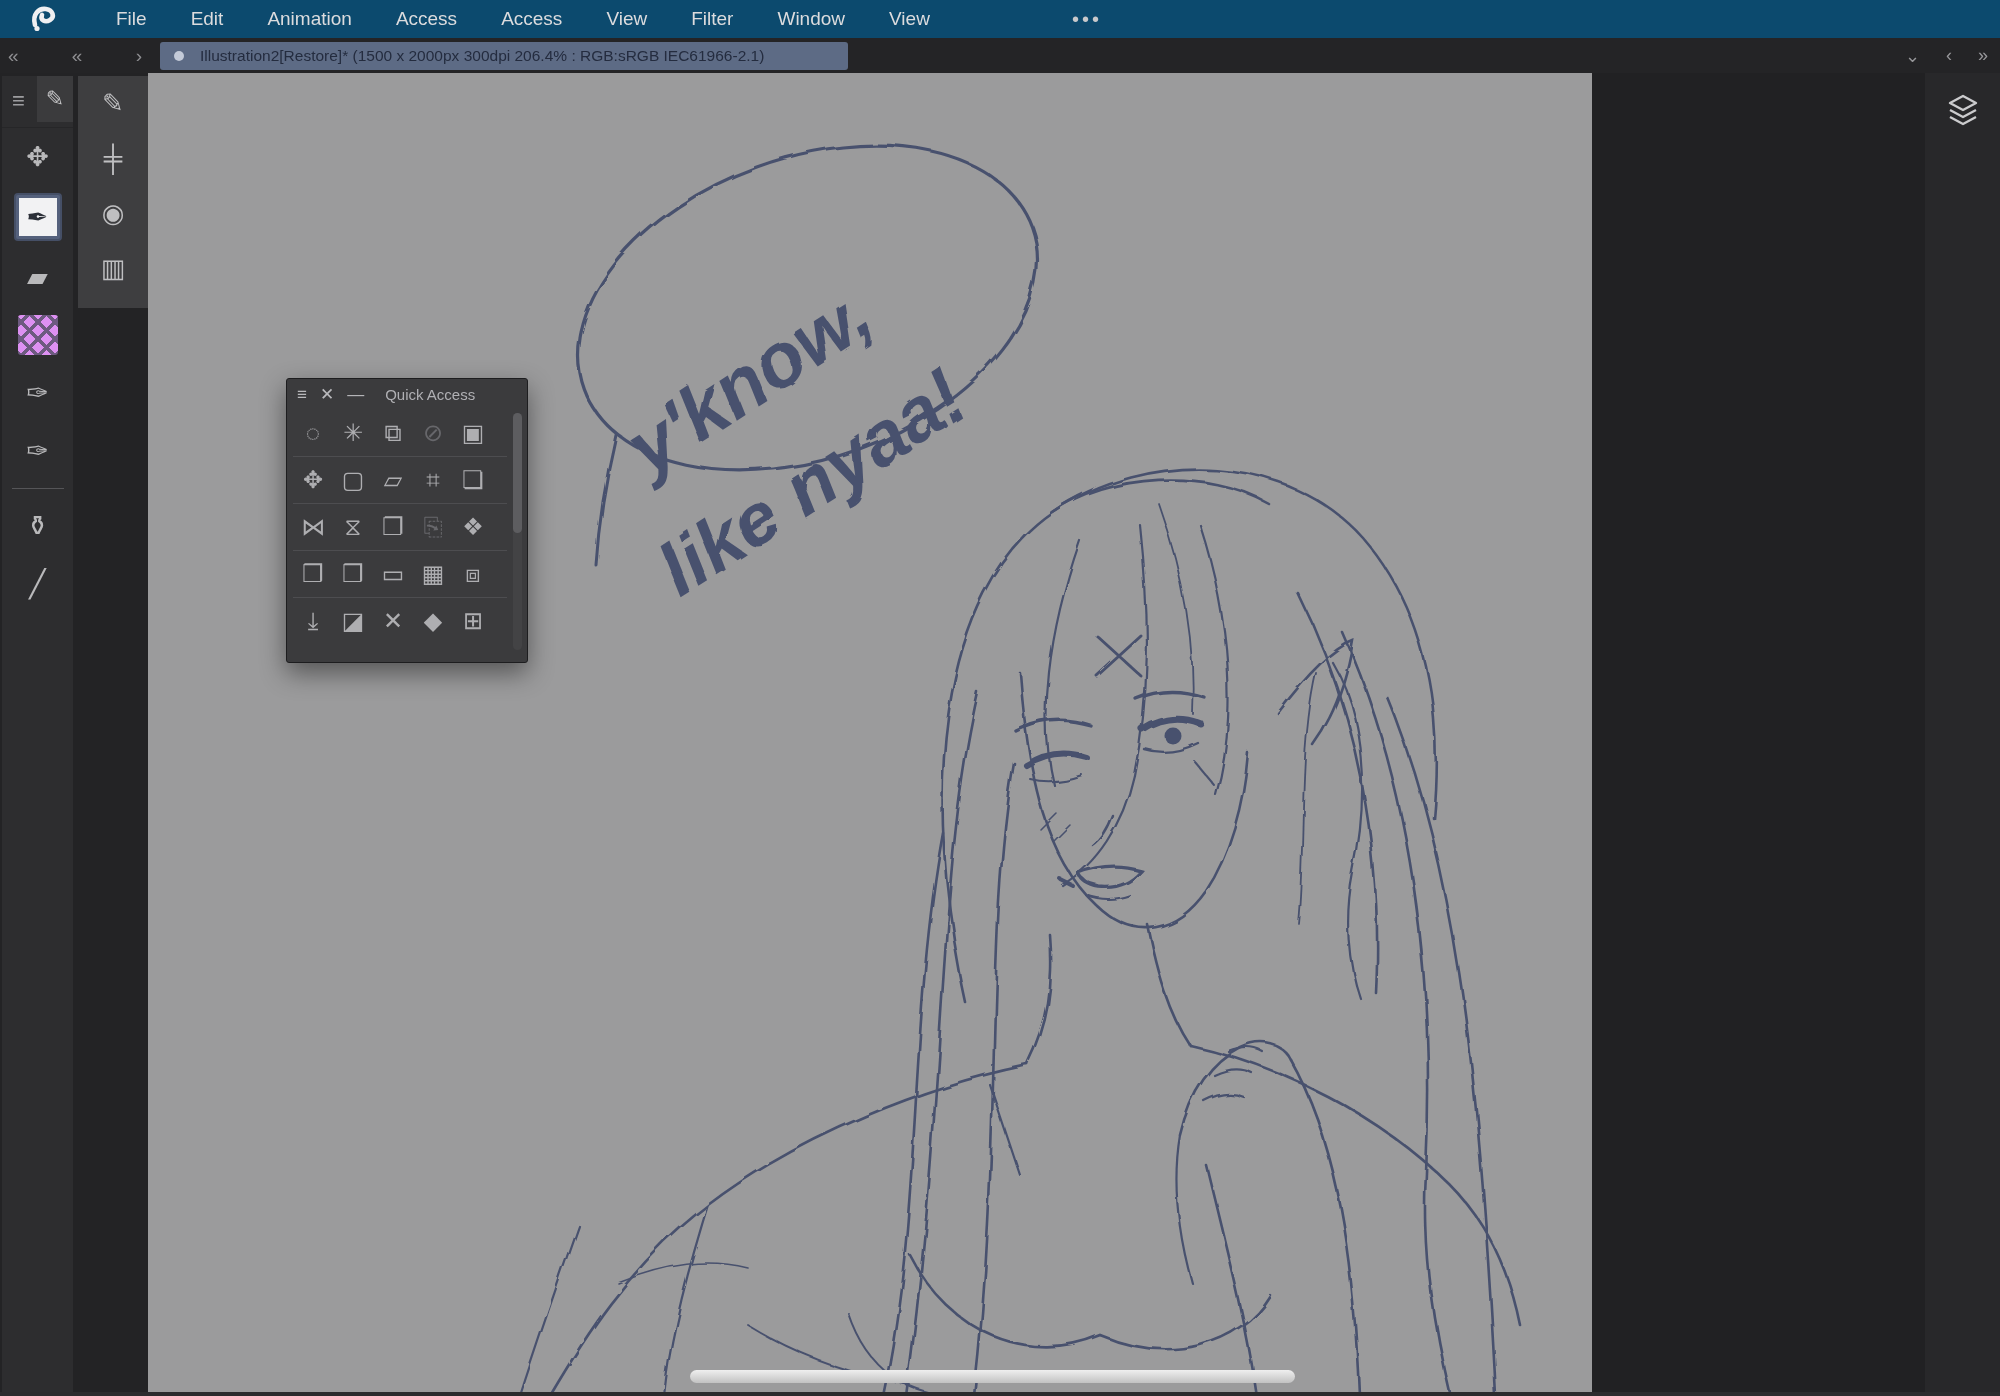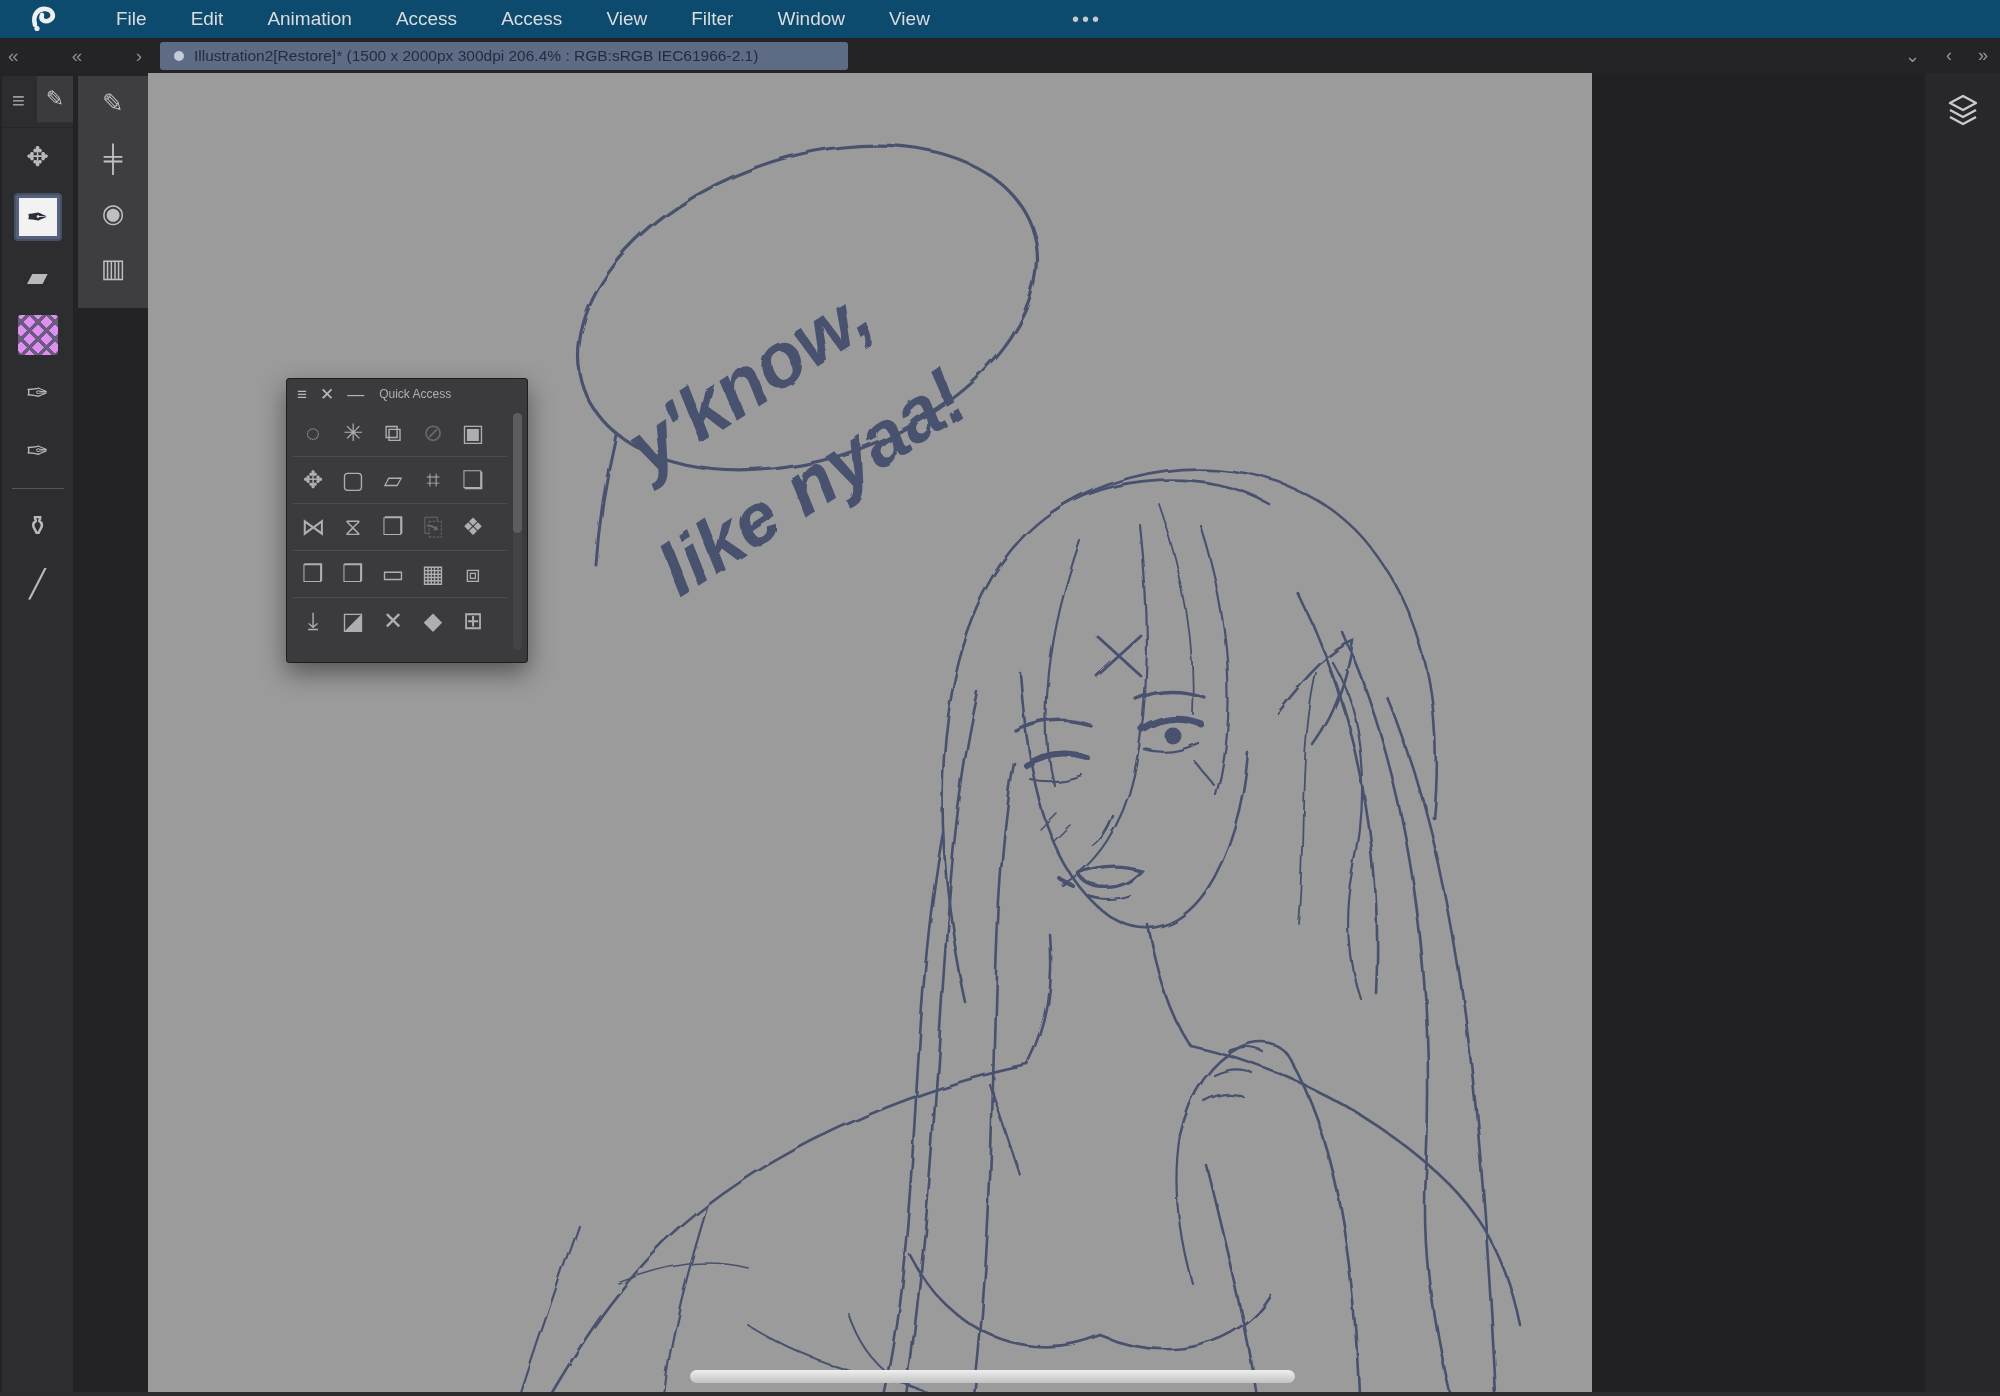--- a/index.html
+++ b/index.html
@@ -10,21 +10,21 @@
   .menubar{position:absolute;left:0;top:0;width:2000px;height:38px;background:#0c4a6e;
            display:flex;align-items:center;color:#d6d6d8;}
   .logo{width:30px;height:30px;margin-left:28px;margin-right:36px;flex:0 0 auto;}
   .menu-item{font-size:19px;padding:0 22px;height:38px;display:flex;align-items:center;color:#dcdcde;}
   .menu-overflow{margin-left:120px;font-size:20px;letter-spacing:3px;color:#c9c9cb;}
 
   
   .tabbar{position:absolute;left:0;top:38px;width:2000px;height:35px;background:#242426;}
   .tab-nav{position:absolute;top:0;height:35px;display:flex;align-items:center;color:#8e8e91;font-size:19px;}
   .doc-tab{position:absolute;left:160px;top:4px;width:688px;height:28px;background:#5d6b85;border-radius:3px;
-           display:flex;align-items:center;gap:10px;padding:0 14px;}
+           display:flex;align-items:center;gap:16px;padding:0 14px;}
   .doc-dot{width:10px;height:10px;border-radius:50%;background:#c3cad8;flex:0 0 auto;}
   .doc-title{font-size:15.5px;color:#242c3f;white-space:nowrap;overflow:hidden;}
   .tab-right{position:absolute;right:0;top:0;height:35px;display:flex;align-items:center;gap:26px;
              padding-right:12px;color:#97979a;font-size:18px;}
 
   
   .toolcol1{position:absolute;left:2px;top:76px;width:71px;height:1320px;background:#2d2d2f;}
   .toolcol1-head{position:relative;height:52px;border-bottom:1px solid #262628;}
   .hamburger{position:absolute;left:10px;top:12px;font-size:22px;color:#9d9da0;}
   .head-pencil{position:absolute;right:0;top:0;width:36px;height:46px;background:#3b3b3d;
@@ -50,21 +50,21 @@
   
   .right-panel{position:absolute;left:1592px;top:73px;width:333px;height:1323px;background:#212123;}
   .right-strip{position:absolute;left:1925px;top:73px;width:75px;height:1323px;background:#28282a;}
   .layers-btn{position:absolute;left:18px;top:18px;width:40px;height:40px;color:#cbcbcd;}
 
   
   .qa{position:absolute;left:286px;top:378px;width:242px;height:285px;background:#3b3b3d;
       border:1px solid #1d1d1f;border-radius:3px;box-shadow:0 10px 26px rgba(0,0,0,.45);}
   .qa-header{height:30px;display:flex;align-items:center;gap:13px;padding:0 10px;color:#b3b3b6;}
   .qa-header .qa-hicon{font-size:17px;line-height:1;color:#b9b9bc;}
-  .qa-title{font-size:12px;color:#b0b0b4;margin-left:2px;}
+  .qa-title{font-size:15px;color:#b0b0b4;margin-left:8px;}
   .qa-body{position:absolute;left:6px;top:30px;right:20px;bottom:14px;}
   .qa-row{height:47px;display:flex;align-items:center;border-top:1px solid #4d4d50;}
   .qa-row:first-child{border-top:none;}
   .qa-cell{width:40px;height:42px;display:flex;align-items:center;justify-content:center;
            color:#aeaeb1;font-size:24px;}
   .qa-cell.disabled{color:#67676b;}
   .qa-scroll{position:absolute;right:5px;top:34px;width:9px;height:237px;background:#434345;border-radius:5px;}
   .qa-thumb{position:absolute;left:0;top:0;width:9px;height:120px;background:#5d5d60;border-radius:5px;}
 
   

